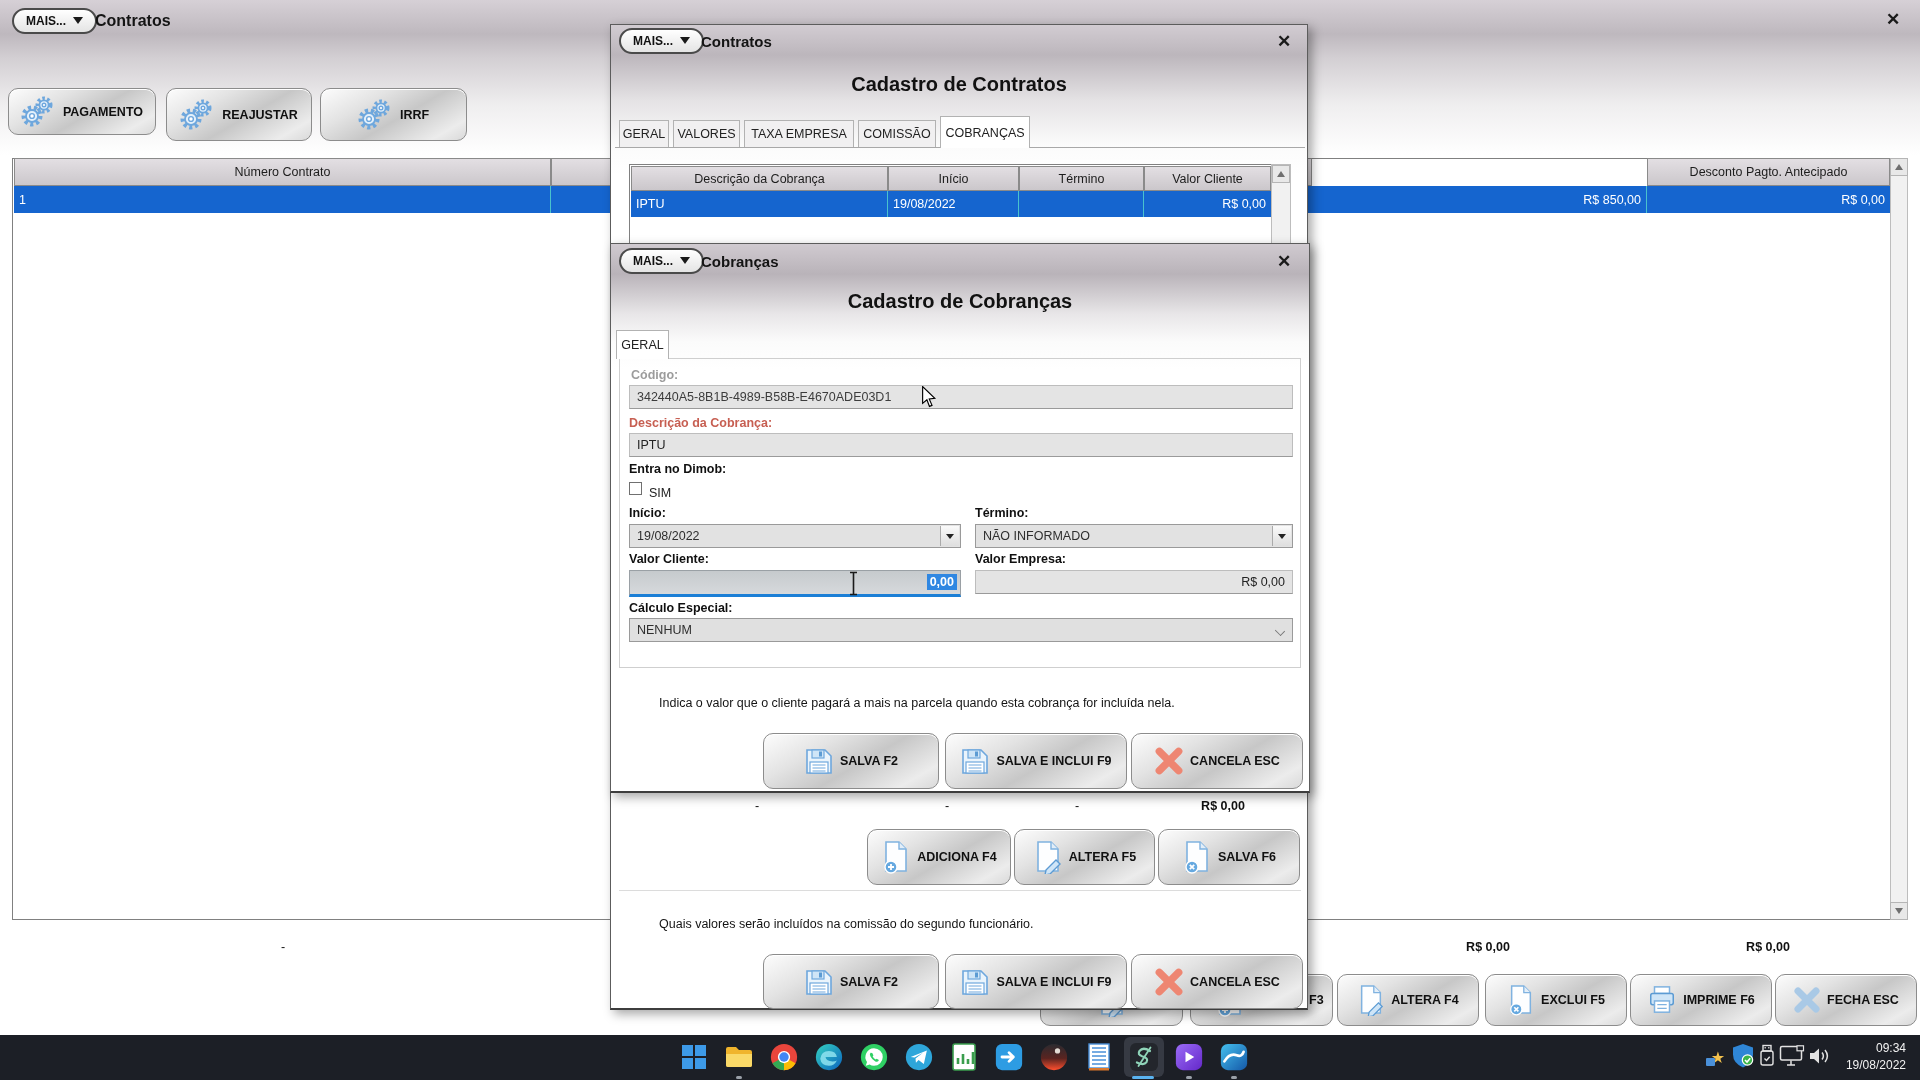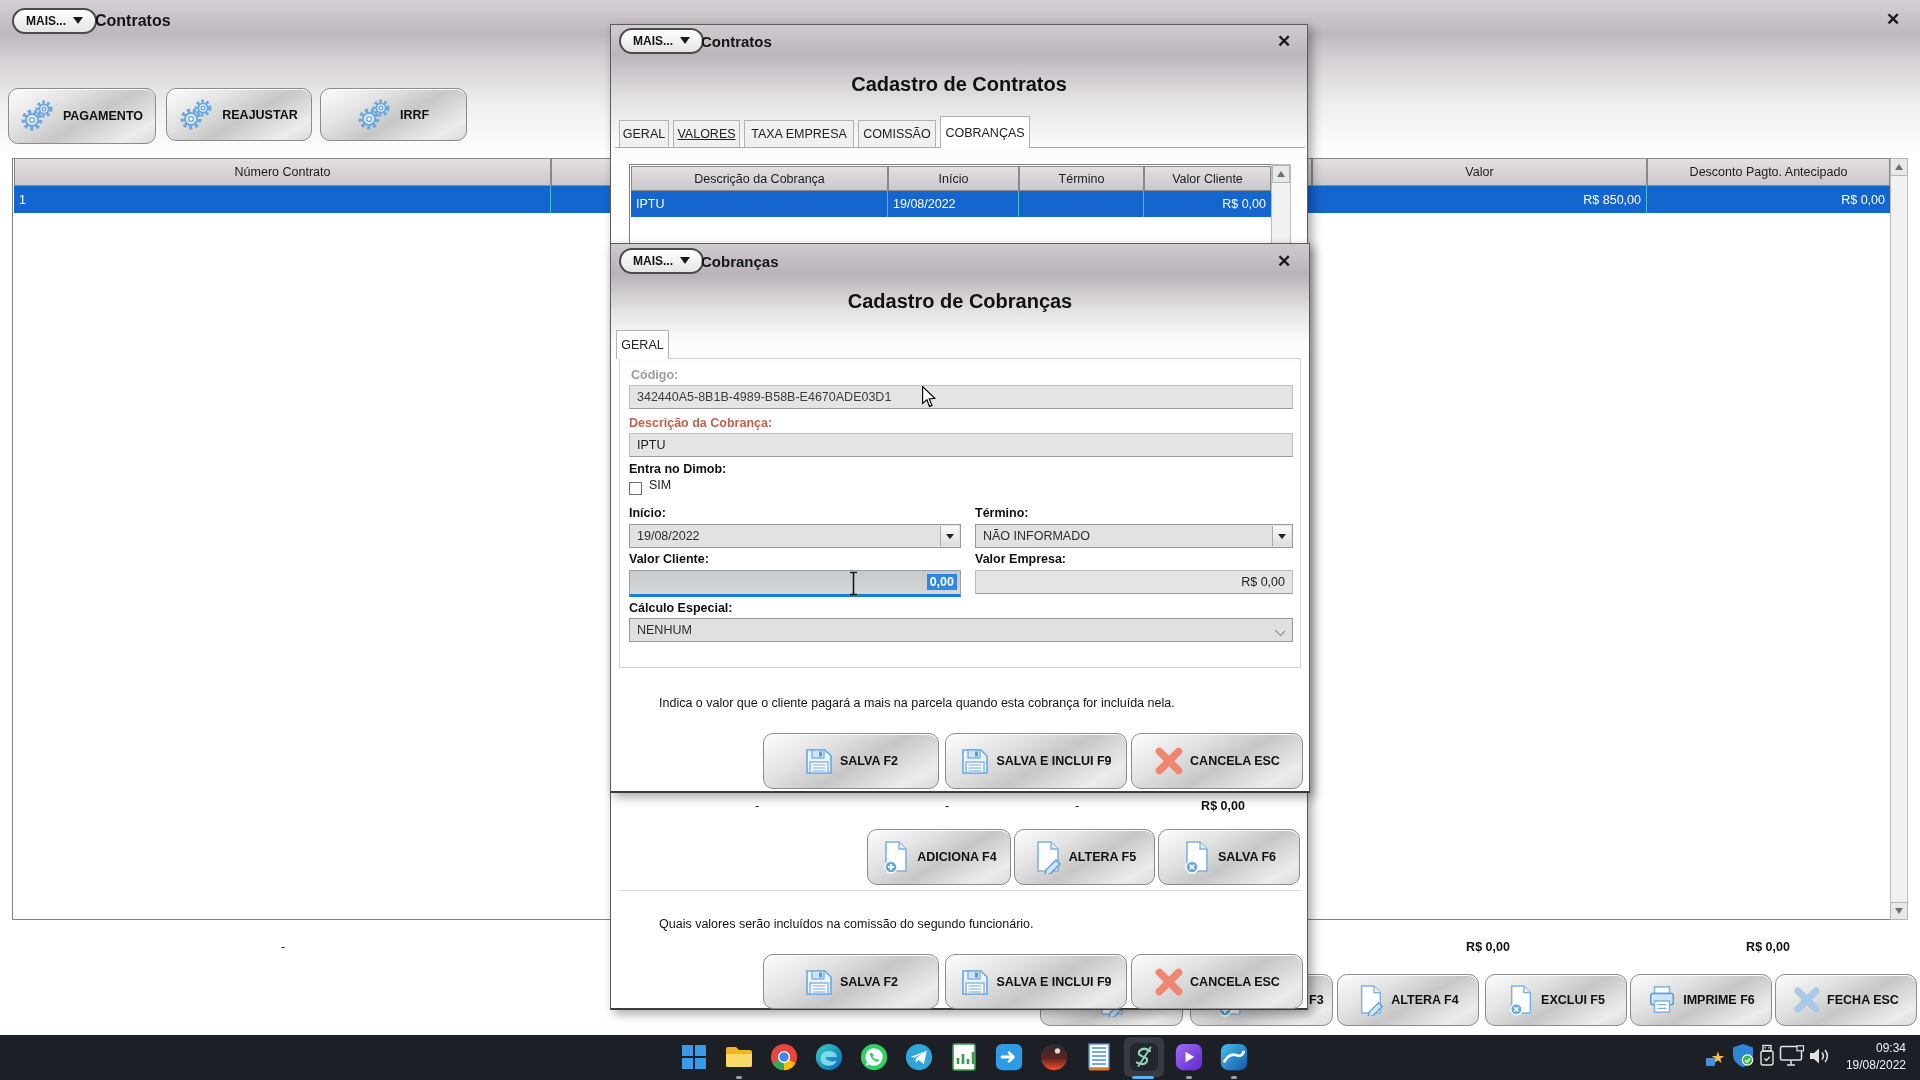--- a/index.html
+++ b/index.html
@@ -111,21 +111,21 @@
 
   <div class="bg-window">
 
     <div class="pill" style="left:12px;top:8px;">
       <span>MAIS...</span>
       <span class="caret-down"></span>
     </div>
     <div class="bar-title" style="left:95px;top:12px;font-size:16px;">Contratos</div>
     <div class="close-x" style="left:1882px;top:8px;">✕</div>
 
-    <div class="btn3d" style="left:8px;top:88px;width:148px;height:56px;">
+    <div class="btn3d" style="left:8px;top:88px;width:148px;height:47px;">
       <svg width="36" height="34" viewBox="0 0 36 34">
         <g stroke="#6ea7dd" fill="none">
           <circle cx="23" cy="10" r="6.5" stroke-width="4" stroke-dasharray="2.5 2.2"></circle>
           <circle cx="23" cy="10" r="4.6" stroke-width="1.8" fill="#e3f0fb"></circle>
           <circle cx="23" cy="10" r="1.8" fill="#fff" stroke-width="1.4"></circle>
           <circle cx="11" cy="21" r="8" stroke-width="5" stroke-dasharray="3 2.6"></circle>
           <circle cx="11" cy="21" r="6" stroke-width="1.8" fill="#e3f0fb"></circle>
           <circle cx="11" cy="21" r="2.4" fill="#fff" stroke-width="1.4"></circle>
         </g>
       </svg>
@@ -154,21 +154,20 @@
           <circle cx="11" cy="21" r="6" stroke-width="1.8" fill="#e3f0fb"></circle>
           <circle cx="11" cy="21" r="2.4" fill="#fff" stroke-width="1.4"></circle>
         </g>
       </svg>
       <span>IRRF</span>
     </div>
 
     <div class="gridbox" style="left:12px;top:158px;width:1896px;height:762px;"></div>
     <div class="th" style="left:14px;top:158px;width:537px;height:28px;">Número Contrato</div>
     <div class="th" style="left:551px;top:158px;width:761px;height:28px;"></div>
-    <div class="th" style="left:1312px;top:158px;width:335px;height:28px;">Valor</div>
     <div class="th" style="left:1647px;top:158px;width:243px;height:28px;">Desconto Pagto. Antecipado</div>
 
     <div class="selrow-bg" style="left:14px;top:186px;width:1876px;height:27px;"></div>
     <div class="selcell" style="left:14px;top:186px;width:537px;height:27px;padding-left:5px;">1</div>
     <div class="selcell r" style="left:1312px;top:186px;width:335px;height:27px;padding-right:5px;">R$ 850,00</div>
     <div class="selcell r" style="left:1647px;top:186px;width:243px;height:27px;padding-right:5px;border-right:none;">R$ 0,00</div>
 
     <div class="sb-track" style="left:1890px;top:158px;width:18px;height:762px;"></div>
     <div class="sb-btn" style="left:1890px;top:158px;width:18px;height:18px;">
         <span class="tri-up"></span>
@@ -235,21 +234,21 @@
     <div class="pill" style="left:8px;top:3px;">
       <span>MAIS...</span>
       <span class="caret-down"></span>
     </div>
     <div class="bar-title" style="left:90px;top:8px;">Contratos</div>
     <div class="close-x" style="left:662px;top:5px;">✕</div>
     <div class="big-title" style="top:48px;">Cadastro de Contratos</div>
 
     <div class="tabline" style="left:4px;top:122px;width:690px;"></div>
     <div class="tab" style="left:8px;top:95px;width:50px;height:27px;">GERAL</div>
-    <div class="tab" style="left:62px;top:95px;width:67px;height:27px;text-decoration:underline;">VALORES</div>
+    <div class="tab" style="left:62px;top:95px;width:67px;height:27px;">VALORES</div>
     <div class="tab" style="left:133px;top:95px;width:110px;height:27px;text-align:center;">TAXA EMPRESA</div>
     <div class="tab" style="left:247px;top:95px;width:78px;height:27px;text-align:right;">COMISSÃO</div>
     <div class="tab active" style="left:329px;top:91px;width:90px;height:32px;">COBRANÇAS</div>
 
     <div class="gridbox" style="left:18px;top:139px;width:662px;height:80px;"></div>
     <div class="th" style="left:20px;top:141px;width:257px;height:25px;">Descrição da Cobrança</div>
     <div class="th" style="left:277px;top:141px;width:131px;height:25px;">Início</div>
     <div class="th" style="left:408px;top:141px;width:125px;height:25px;">Término</div>
     <div class="th" style="left:533px;top:141px;width:127px;height:25px;">Valor Cliente</div>
     <div class="selrow-bg" style="left:20px;top:166px;width:640px;height:26px;"></div>
@@ -338,21 +337,21 @@
     <div class="tab active" style="left:5px;top:86px;width:53px;height:29px;background:#fff;">GERAL</div>
 
     <div class="lbl-gray" style="left:20px;top:124px;">Código:</div>
     <div class="ro-input" style="left:18px;top:141px;width:664px;height:24px;">342440A5-8B1B-4989-B58B-E4670ADE03D1</div>
 
     <div class="lbl-red" style="left:18px;top:172px;">Descrição da Cobrança:</div>
     <div class="ro-input" style="left:18px;top:189px;width:664px;height:24px;color:#222;">IPTU</div>
 
     <div class="lbl" style="left:18px;top:218px;">Entra no Dimob:</div>
     <div class="cb" style="left:18px;top:238px;"></div>
-    <div style="position:absolute;left:38px;top:234px;font-size:12.5px;color:#222;">SIM</div>
+    <div style="position:absolute;left:38px;top:242px;font-size:12.5px;color:#222;">SIM</div>
 
     <div class="lbl" style="left:18px;top:262px;">Início:</div>
     <div class="lbl" style="left:364px;top:262px;">Término:</div>
     <div class="combo" style="left:18px;top:280px;width:332px;height:24px;">
       <span>19/08/2022</span>
       <span class="combo-btn">
           <span class="tri"></span>
         </span>
     </div>
     <div class="combo" style="left:364px;top:280px;width:318px;height:24px;">

